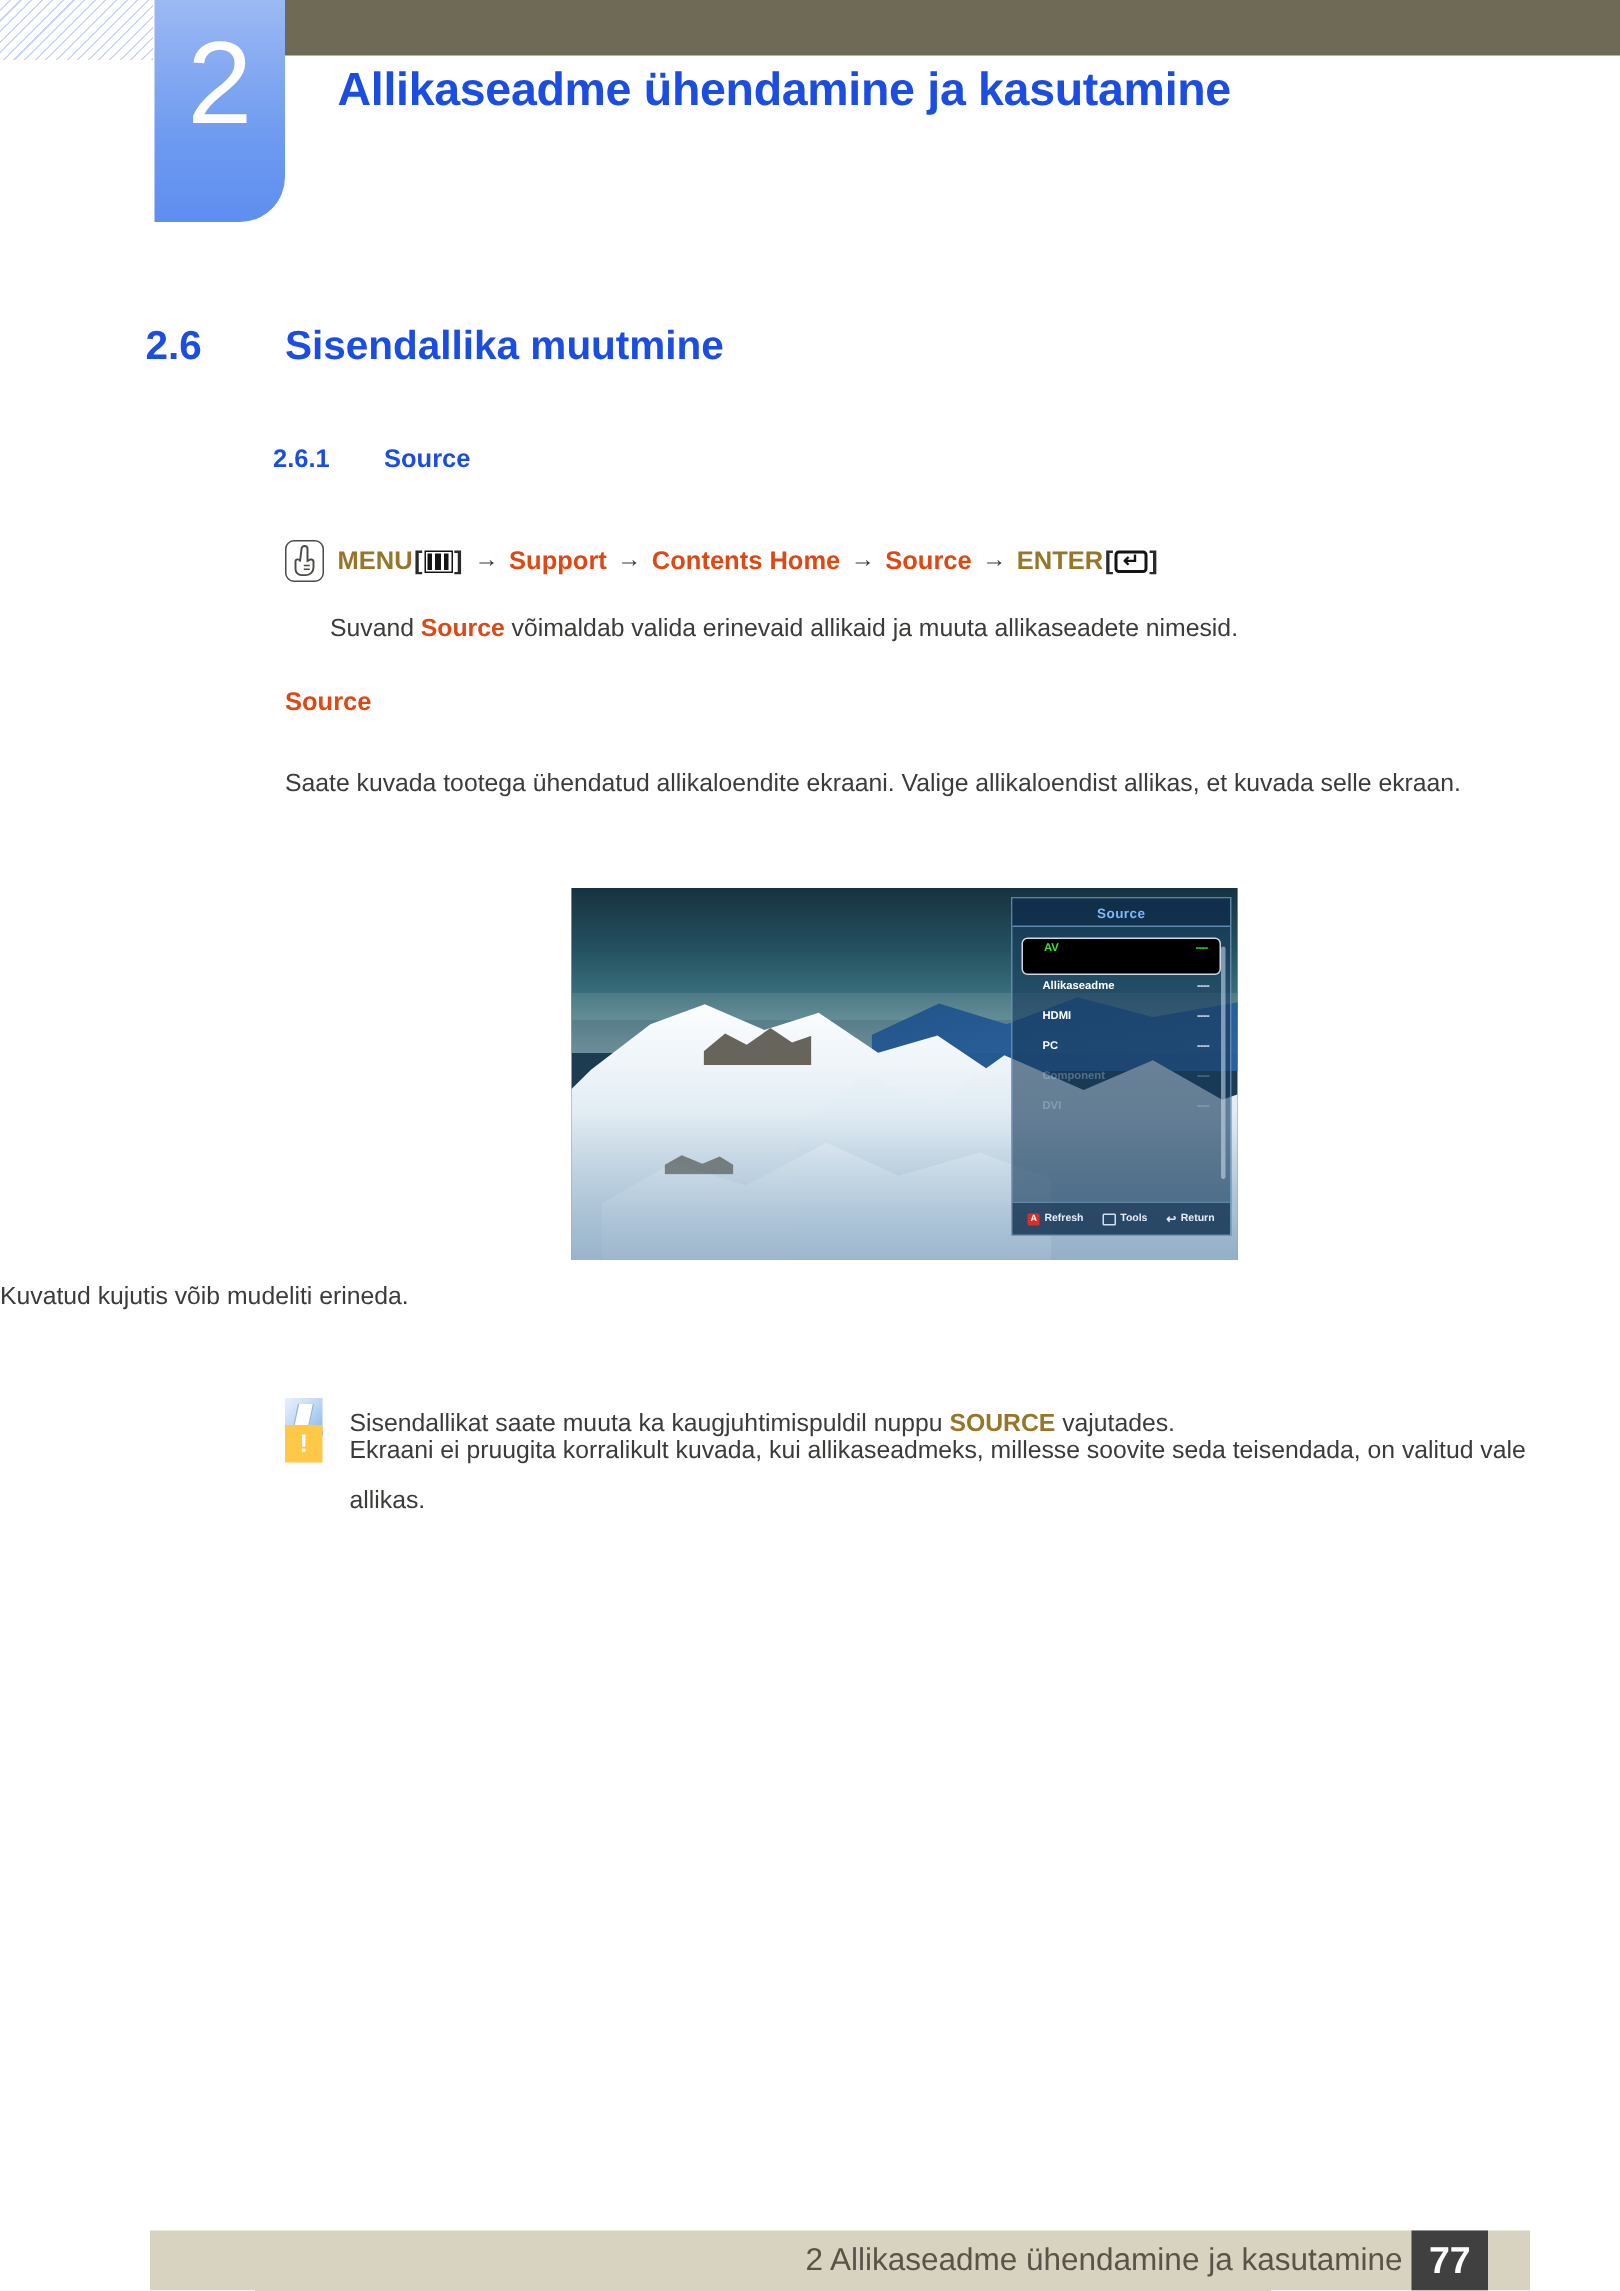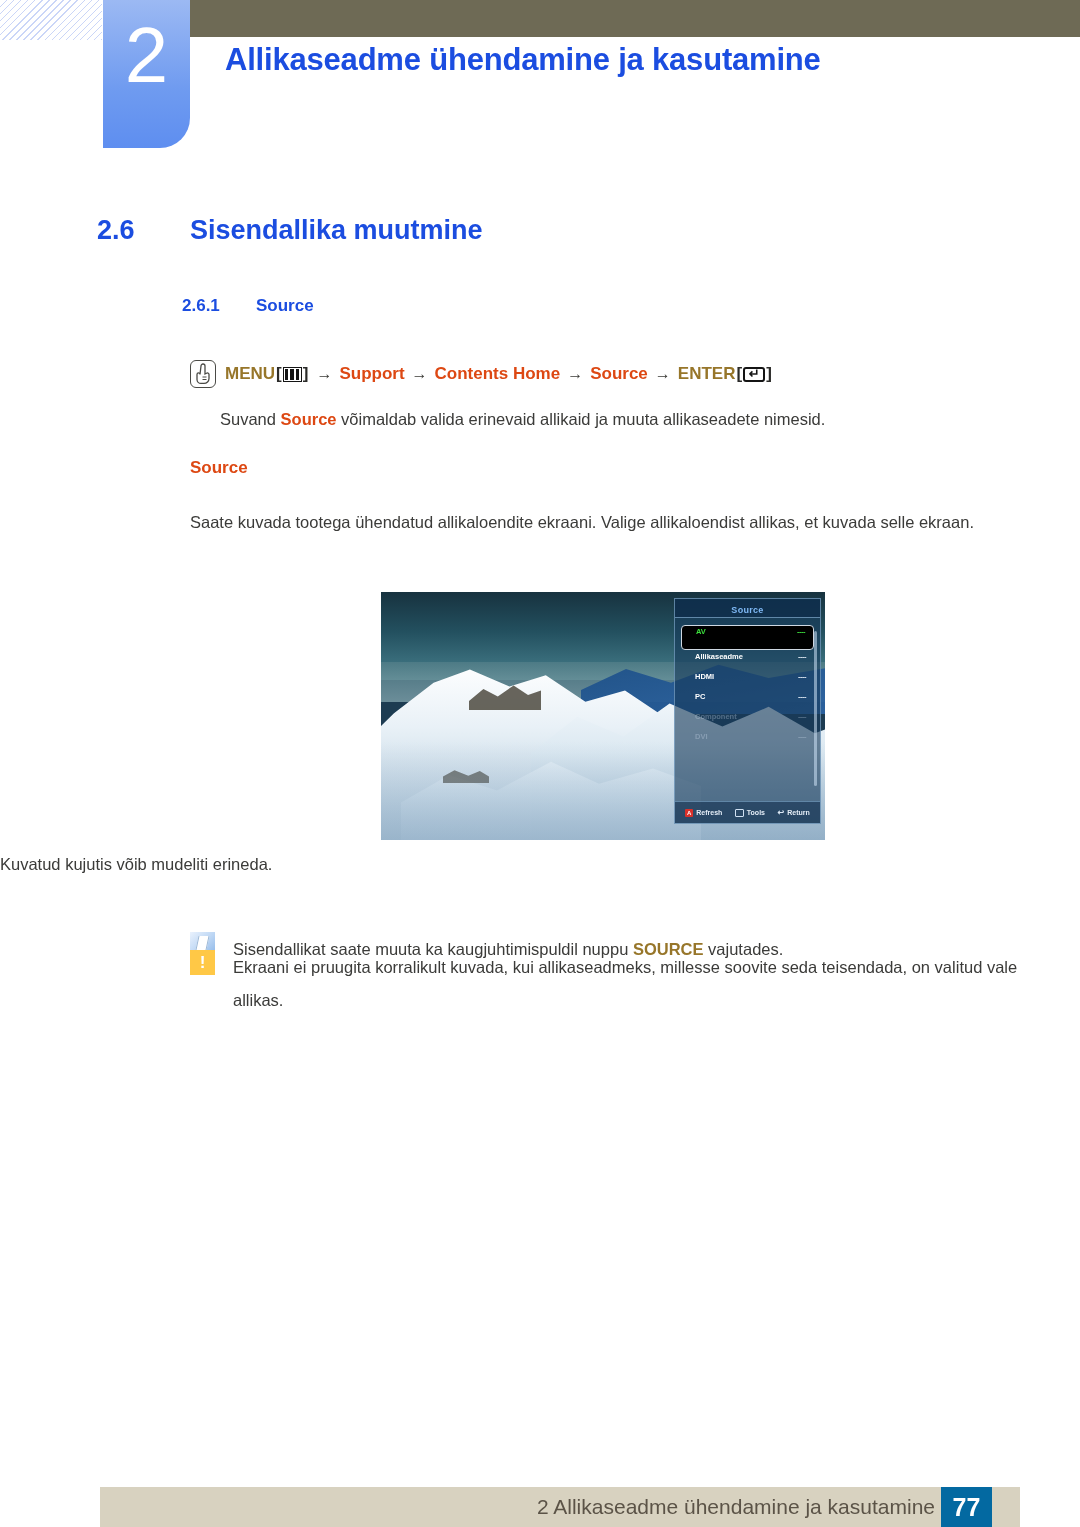--- a/index.html
+++ b/index.html
@@ -431,21 +431,21 @@
     position: absolute;
     right: 85px; top: 0;
     line-height: 40px;
     font-size: 21px;
     color: #5b5347;
   }
   .footer-page {
     position: absolute;
     right: 28px; top: 0;
     width: 51px; height: 40px;
-    background: #0369a1;
+    background: #404040;
     color: #ffffff;
     font-size: 25px;
     font-weight: bold;
     line-height: 40px;
     text-align: center;
   }
 </style>
 </head>
 <body>
 

